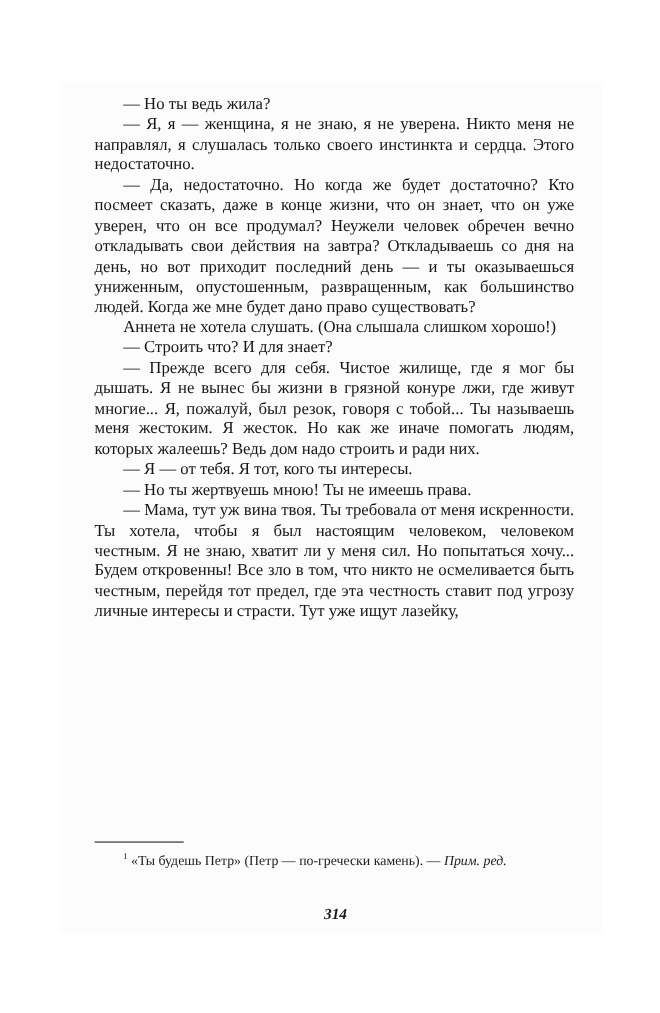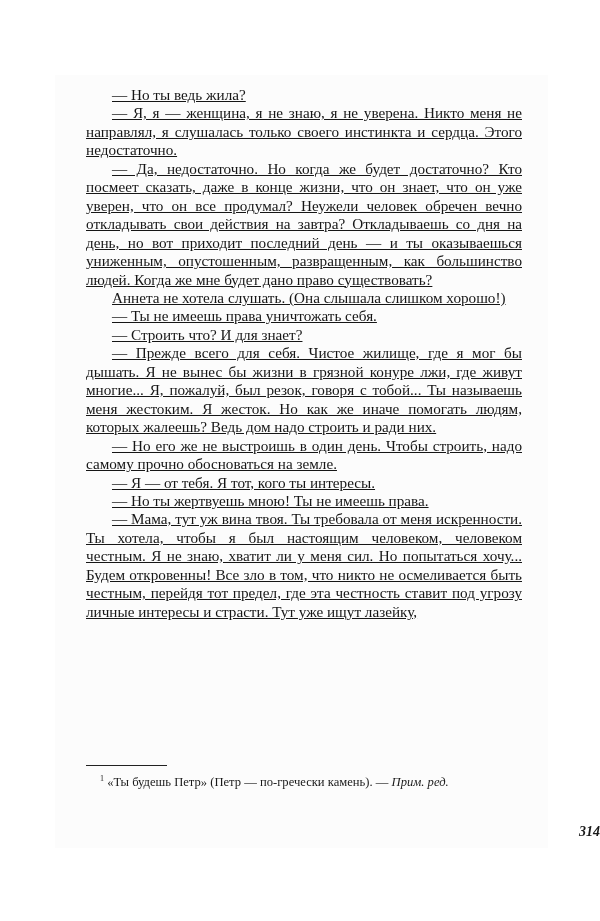--- a/index.html
+++ b/index.html
@@ -5,57 +5,55 @@
   html, body { margin: 0; padding: 0; background: #ffffff; }
   body { width: 600px; height: 921px; position: relative; overflow: hidden; }
   .scan {
     position: absolute; left: 55px; top: 75px; width: 493px; height: 773px;
     background: #fcfcfc;
   }
   .text-block {
     position: absolute; left: 86px; top: 86px; width: 436px;
     font-family: "Liberation Serif", "DejaVu Serif", serif;
     font-size: 15.2px; line-height: 18.45px; color: #161616;
-    text-align: justify; hyphens: manual; text-decoration: underline;
+    text-align: justify; hyphens: manual;
   }
   .para { margin: 0; text-indent: 26px; }
   .fn-ref { font-size: 9px; vertical-align: 6px; line-height: 0; }
   .footnote-rule {
     position: absolute; left: 86px; top: 765px; width: 81px; height: 0;
     border-top: 1px solid #222;
   }
   .footnote {
-    position: absolute; left: 74px; top: 774px; width: 436px;
+    position: absolute; left: 86px; top: 774px; width: 436px;
     font-family: "Liberation Serif", "DejaVu Serif", serif;
     font-size: 12.6px; line-height: 16.5px; color: #1a1a1a;
     text-align: justify; text-indent: 26px; margin: 0;
   }
   .footnote .fn-num { font-size: 8px; vertical-align: 5px; line-height: 0; }
   .footnote .editor-note { font-style: italic; }
   .page-number {
-    position: absolute; left: 0; width: 600px; top: 824px; text-align: right;
+    position: absolute; left: 0; width: 600px; top: 824px; text-align: center;
     font-family: "Liberation Serif", "DejaVu Serif", serif;
     font-size: 14px; font-style: italic; font-weight: bold; color: #1a1a1a;
     padding-left: 10px; box-sizing: border-box;
   }
 </style>
 </head>
 <body>
 
 <div class="scan"></div>
 
 <div class="text-block">
   <p class="para">— Но ты ведь жила?</p>
   <p class="para">— Я, я — женщина, я не знаю, я не уверена. Никто меня не направлял, я слушалась только своего инстинкта и сердца. Этого недостаточно.</p>
   <p class="para">— Да, недостаточно. Но когда же будет достаточно? Кто посмеет сказать, даже в конце жизни, что он знает, что он уже уверен, что он все продумал? Неужели чело­век обречен вечно откладывать свои действия на зав­тра? Откладываешь со дня на день, но вот приходит последний день — и ты оказываешься униженным, опу­стошенным, развращенным, как большинство людей. Когда же мне будет дано право существовать?</p>
   <p class="para">Аннета не хотела слушать. (Она слышала слишком хорошо!)</p>
-  <p class="para">— Ты не имеешь права уничтожать себя.</p>
   <p class="para">— Строить что? И для знает?</p>
   <p class="para">— Прежде всего для себя. Чистое жилище, где я мог бы дышать. Я не вынес бы жизни в грязной конуре лжи, где живут многие... Я, пожалуй, был резок, говоря с тобой... Ты называешь меня жестоким. Я жесток. Но как же иначе помогать людям, которых жалеешь? Ведь дом надо строить и ради них.</p>
-  <p class="para">— Но его же не выстроишь в один день. Чтобы строить, надо самому прочно обосноваться на земле.</p>
   <p class="para">— Я — от тебя. Я тот, кого ты интересы.</p>
   <p class="para">— Но ты жертвуешь мною! Ты не имеешь права.</p>
   <p class="para">— Мама, тут уж вина твоя. Ты требовала от меня искренности. Ты хотела, чтобы я был настоящим чело­веком, человеком честным. Я не знаю, хватит ли у меня сил. Но попытаться хочу... Будем откровенны! Все зло в том, что никто не осмеливается быть честным, перейдя тот предел, где эта честность ставит под угрозу личные интересы и страсти. Тут уже ищут лазейку,</p>
 </div>
 
 <div class="footnote-rule"></div>
 
 <p class="footnote">
   <span class="fn-num">1</span>
   <span>«Ты будешь Петр» (Петр — по-гречески камень). —</span>

